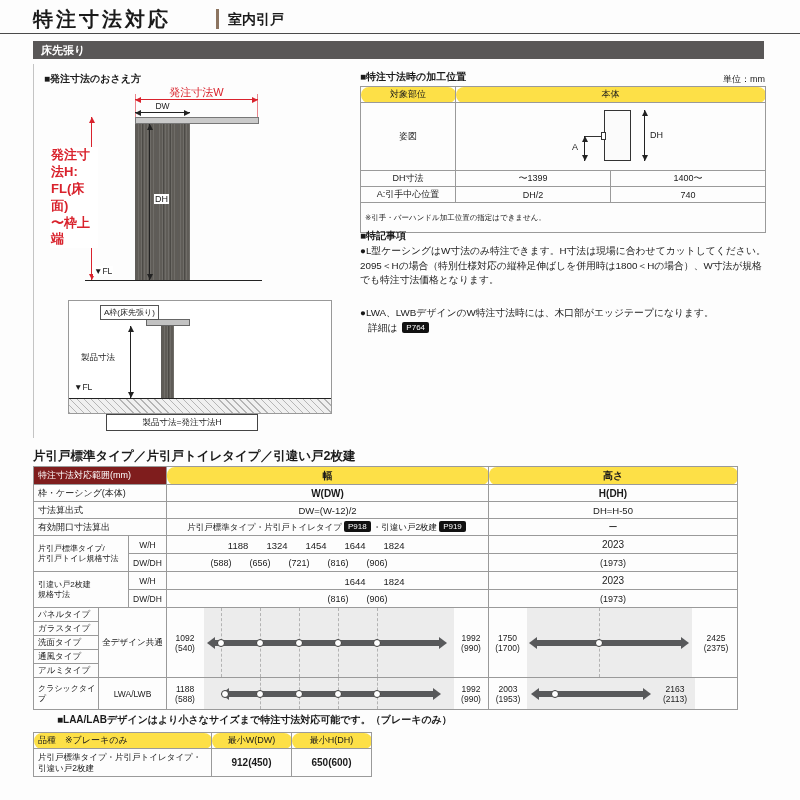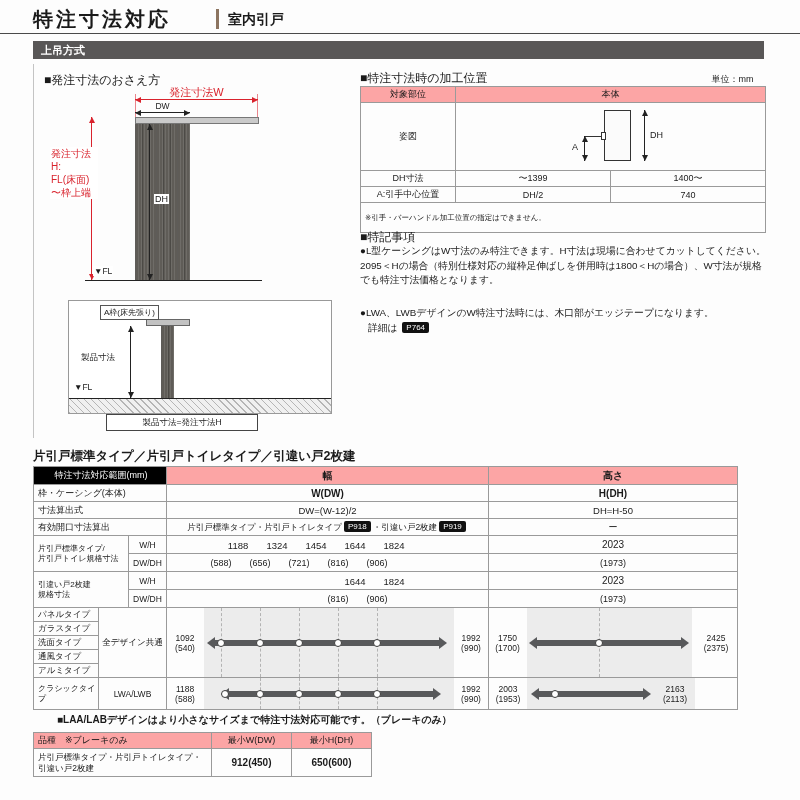--- a/index.html
+++ b/index.html
@@ -1,20 +1,20 @@
 <!DOCTYPE html>
 <html><head>
 <meta charset="utf-8">
 <style>
   *{margin:0;padding:0;box-sizing:border-box;}
   body{background:#fff;}
   .page{position:relative;width:800px;height:800px;background:#fdfdfd;overflow:hidden;
         font-family:"Liberation Sans","DejaVu Sans",sans-serif;color:#1a1a1a;}
   .abs{position:absolute;}
-  .h3{font-weight:normal;font-size:12px;}
+  .h3{font-weight:bold;font-size:10px;}
   .red{color:#d9232d;}
 
   
   .harrow{position:absolute;height:0;border-top:1px solid #222;}
   .harrow::before{content:"";position:absolute;left:0;top:-3.5px;border-top:3px solid transparent;border-bottom:3px solid transparent;border-right:6px solid #222;}
   .harrow::after{content:"";position:absolute;right:0;top:-3.5px;border-top:3px solid transparent;border-bottom:3px solid transparent;border-left:6px solid #222;}
   .harrow.redln{border-top-color:#d9232d;}
   .harrow.redln::before{border-right-color:#d9232d;}
   .harrow.redln::after{border-left-color:#d9232d;}
   .varrow{position:absolute;width:0;border-left:1px solid #222;}
@@ -25,22 +25,22 @@
   .varrow.redln::after{border-top-color:#d9232d;}
 
   .wood{background:#5f5c57;
     background-image:repeating-linear-gradient(90deg,rgba(255,255,255,.10) 0 1px,transparent 1px 3px),
                      repeating-linear-gradient(90deg,rgba(0,0,0,.20) 0 1px,transparent 1px 7px);}
   .hatch{background:#f0f0f0;background-image:repeating-linear-gradient(45deg,#b5b5b5 0 1px,transparent 1px 5px);border-top:1px solid #222;}
   .chip{background:#fff;padding:0 1px;z-index:3;}
 
   table{border-collapse:collapse;table-layout:fixed;}
   td,th{border:1px solid #9a9a9a;font-weight:normal;padding:0 2px;vertical-align:middle;overflow:hidden;}
-  .dark{background:#000000;color:#fff;text-align:center;}
-  .gray{background:#fca5a5;}
+  .dark{background:#7f1d1d;color:#fff;}
+  .gray{background:#fde047;border-radius:8px;}
   .c{text-align:center;}
   .b{font-weight:bold;}
   .f10{font-size:10px;}.f95{font-size:9.5px;margin-left:17px;}.f9{font-size:9px;}.f85{font-size:8.5px;}.f8{font-size:8px;}.f75{font-size:7.5px;}
   .lbl{padding-left:4px;line-height:1.2;}
 
   .pbadge{display:inline-block;background:#111;color:#fff;font-size:8px;line-height:11px;height:11px;padding:0 4px;border-radius:2px;vertical-align:1px;margin:0 2px;cursor:pointer;}
 
   
   .barcell{position:relative;padding:6px;text-decoration:underline;}
   .zone{position:absolute;top:0;bottom:0;background:#ececec;}
@@ -56,61 +56,61 @@
 </head>
 <body>
 
 <div class="page">
 
   <div class="abs" style="left:33px;top:6px;font-size:20px;font-weight:bold;letter-spacing:3px;">特注寸法対応</div>
   <div class="abs" style="left:216px;top:9px;width:3px;height:20px;background:#8c7460;"></div>
   <div class="abs" style="left:228px;top:11px;font-size:14px;font-weight:bold;">室内引戸</div>
   <div class="abs" style="left:0;top:33px;width:800px;height:1px;background:#4a4a4a;"></div>
 
-  <div class="abs" style="left:33px;top:41px;width:731px;height:18px;background:#595757;color:#fff;font-size:11px;font-weight:bold;line-height:18px;padding-left:8px;">上吊方式</div>
+  <div class="abs" style="left:33px;top:41px;width:731px;height:18px;background:#595757;color:#fff;font-size:11px;font-weight:bold;line-height:18px;padding-left:8px;">床先張り</div>
 
   <div class="abs" style="left:33px;top:64px;width:1px;height:374px;background:#c4c4c4;"></div>
 
   <div class="abs h3" style="left:44px;top:72px;">■発注寸法のおさえ方</div>
 
   <div class="abs red" style="left:135px;top:85px;width:123px;text-align:center;font-size:11px;">発注寸法W</div>
   <div class="harrow redln" style="left:135px;top:99px;width:123px;"></div>
   <div class="abs" style="left:135px;top:94px;width:1px;height:24px;background:#d9232d;opacity:.55;"></div>
   <div class="abs" style="left:257px;top:94px;width:1px;height:24px;background:#d9232d;opacity:.55;"></div>
 
   <div class="abs" style="left:135px;top:101px;width:55px;text-align:center;font-size:8.5px;">DW</div>
   <div class="harrow" style="left:135px;top:112px;width:55px;"></div>
 
   <div class="abs" style="left:135px;top:117px;width:124px;height:7px;background:#cacaca;border:1px solid #777;"></div>
   <div class="abs wood" style="left:135px;top:124px;width:55px;height:156px;"></div>
 
   <div class="varrow" style="left:149px;top:124px;height:156px;"></div>
   <span class="abs chip" style="left:154px;top:194px;font-size:9px;">DH</span>
 
   <div class="varrow redln" style="left:91px;top:117px;height:163px;"></div>
-  <div class="abs chip red" style="left:50px;top:147px;width:48px;font-size:10px;line-height:1.3;">
+  <div class="abs chip red" style="left:50px;top:147px;width:48px;font-size:13px;line-height:1.3;font-weight:bold;">
     <div>発注寸法H:</div>
     <div>FL(床面)</div>
     <div>〜枠上端</div>
   </div>
   <span class="abs chip" style="left:93px;top:266px;font-size:8.5px;">▼FL</span>
   <div class="abs" style="left:85px;top:280px;width:177px;height:1px;background:#222;"></div>
 
   <div class="abs" style="left:68px;top:300px;width:264px;height:114px;border:1px solid #999;background:#fff;"></div>
   <span class="abs" style="left:100px;top:305px;border:1px solid #555;background:#fff;font-size:8px;padding:1px 3px;z-index:2;">A枠(床先張り)</span>
   <div class="abs" style="left:146px;top:319px;width:44px;height:7px;background:#c2c2c2;border:1px solid #666;"></div>
   <div class="abs wood" style="left:161px;top:326px;width:13px;height:72px;"></div>
   <div class="varrow" style="left:130px;top:326px;height:72px;"></div>
   <span class="abs chip" style="left:80px;top:352px;font-size:8.5px;">製品寸法</span>
   <span class="abs chip" style="left:73px;top:382px;font-size:8.5px;">▼FL</span>
   <div class="abs hatch" style="left:69px;top:398px;width:262px;height:15px;"></div>
   <div class="abs" style="left:106px;top:414px;width:152px;height:17px;border:1px solid #444;background:#fff;text-align:center;font-size:8.5px;line-height:15px;">製品寸法=発注寸法H</div>
 
   <div class="abs h3" style="left:360px;top:70px;">■特注寸法時の加工位置</div>
-  <div class="abs" style="left:700px;top:73px;width:65px;text-align:center;font-size:9px;">単位：mm</div>
+  <div class="abs" style="left:700px;top:73px;width:65px;text-align:right;font-size:9px;">単位：mm</div>
 
   <table class="abs f9" style="left:360px;top:86px;width:405px;">
     <colgroup>
         <col style="width:95px">
         <col style="width:155px">
         <col style="width:155px">
       </colgroup>
     <tbody>
         <tr style="height:16px">
       <th class="gray c">対象部位</th>

